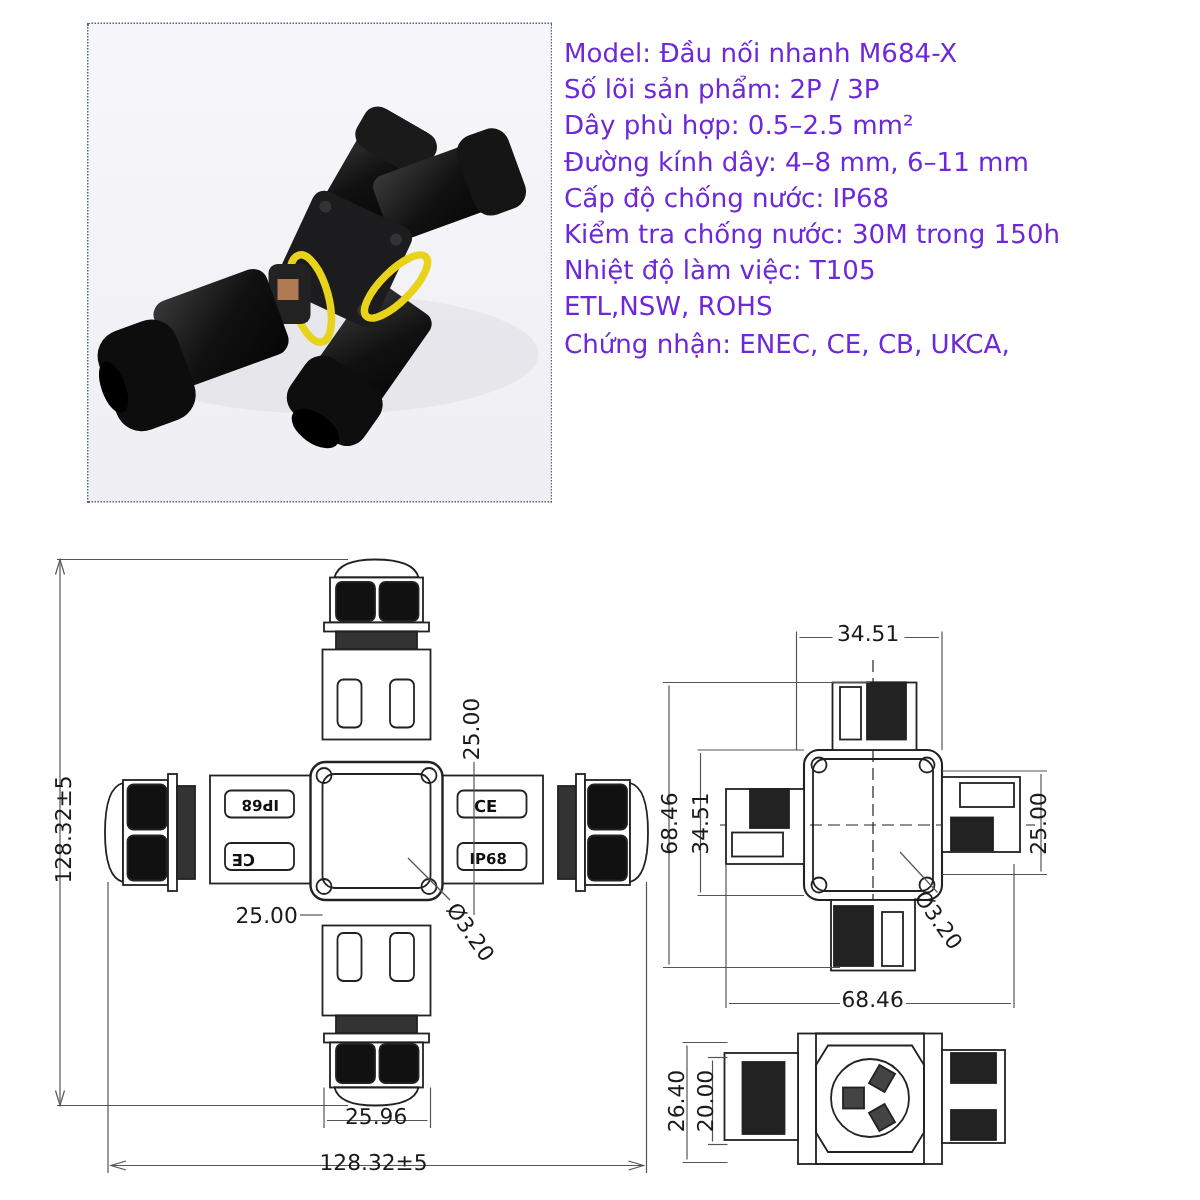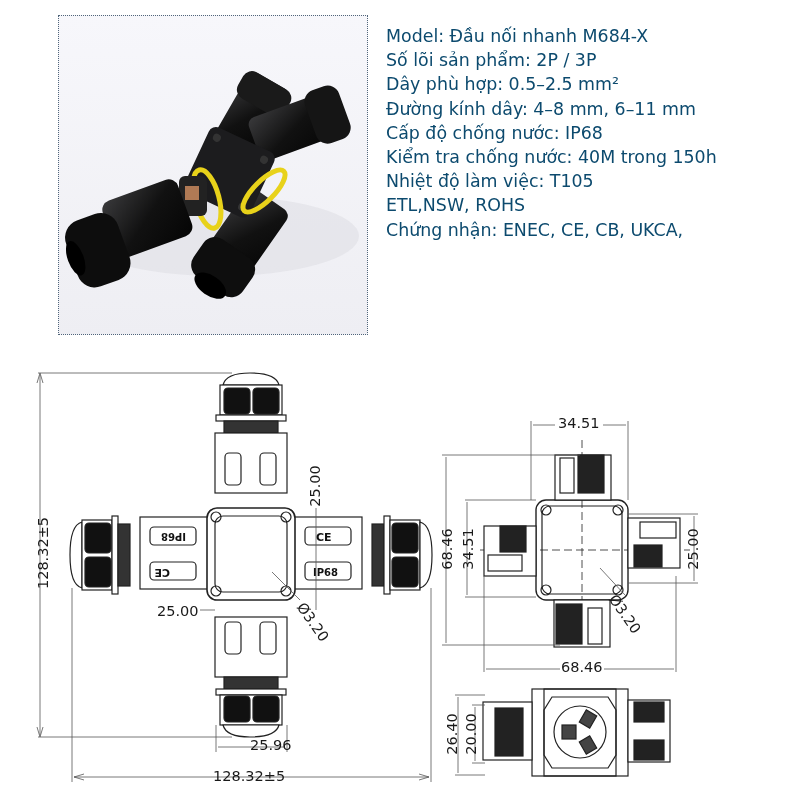--- a/index.html
+++ b/index.html
@@ -1,18 +1,18 @@
 <!DOCTYPE html>
 <html><head>
 <meta charset="utf-8">
 <style>
   html, body { margin:0; padding:0; background:#ffffff; }
   body { width:800px; height:800px; position:relative; overflow:hidden; font-family:"DejaVu Sans", sans-serif; color:#333333; }
   .photo { position:absolute; left:58px; top:15px; width:310px; height:320px; border:1px dotted #50657a; background:#f6f6fa; box-sizing:border-box; overflow:hidden; }
-  .specs { position:absolute; left:386px; top:24px; width:410px; font-size:17.4px; line-height:24.2px; color:#0c4a6e; }
+  .specs { position:absolute; left:376px; top:24px; width:410px; font-size:17.4px; line-height:24.2px; color:#6d28d9; }
   .specs div { white-space:nowrap; }
   .dim { position:absolute; font-size:14.5px; color:#1a1a1a; font-family:"DejaVu Sans", sans-serif; white-space:nowrap; }
   .dim.rot { transform:rotate(-90deg); transform-origin:center center; }
   .dim.rot45 { transform:rotate(55deg); transform-origin:center center; }
   svg { position:absolute; left:0; top:0; }
 </style>
 </head>
 <body>
 
 <div class="photo">
@@ -68,21 +68,21 @@
     </g>
   </svg>
 </div>
 
 <div class="specs">
   <div>Model: Đầu nối nhanh M684-X</div>
   <div>Số lõi sản phẩm: 2P / 3P</div>
   <div>Dây phù hợp: 0.5–2.5 mm²</div>
   <div>Đường kính dây: 4–8 mm, 6–11 mm</div>
   <div>Cấp độ chống nước: IP68</div>
-  <div>Kiểm tra chống nước: 40M trong 150h</div>
+  <div>Kiểm tra chống nước: 30M trong 150h</div>
   <div>Nhiệt độ làm việc: T105</div>
   <div>ETL,NSW, ROHS</div>
   <div>Chứng nhận: ENEC, CE, CB, UKCA,</div>
 </div>
 
 <svg width="800" height="800" viewBox="0 0 800 800">
   <g fill="none" stroke="#222" stroke-width="1.2">
 
     <g>
 
@@ -224,21 +224,21 @@
     <text x="313" y="576">IP68</text>
     <text x="316" y="541" font-size="11">CE</text>
     <text x="156" y="577" font-size="11" transform="rotate(180 163 573)">CE</text>
   </g>
 </svg>
 
 <div class="dim rot" style="left:-7px;top:545px;width:100px;text-align:center;">128.32±5</div>
 <div class="dim" style="left:213px;top:768px;">128.32±5</div>
 <div class="dim rot" style="left:290px;top:478px;width:50px;text-align:center;">25.00</div>
 <div class="dim" style="left:157px;top:603px;">25.00</div>
-<div class="dim" style="left:230px;top:737px;margin-left:20px;">25.96</div>
+<div class="dim" style="left:230px;top:737px;">25.96</div>
 <div class="dim rot45" style="left:291px;top:614px;">Ø3.20</div>
 
 <div class="dim" style="left:558px;top:415px;">34.51</div>
 <div class="dim rot" style="left:422px;top:541px;width:50px;text-align:center;">68.46</div>
 <div class="dim rot" style="left:443px;top:541px;width:50px;text-align:center;">34.51</div>
 <div class="dim rot" style="left:668px;top:541px;width:50px;text-align:center;">25.00</div>
 <div class="dim" style="left:561px;top:659px;">68.46</div>
 <div class="dim rot45" style="left:603px;top:606px;">Ø3.20</div>
 
 <div class="dim rot" style="left:427px;top:726px;width:50px;text-align:center;">26.40</div>

